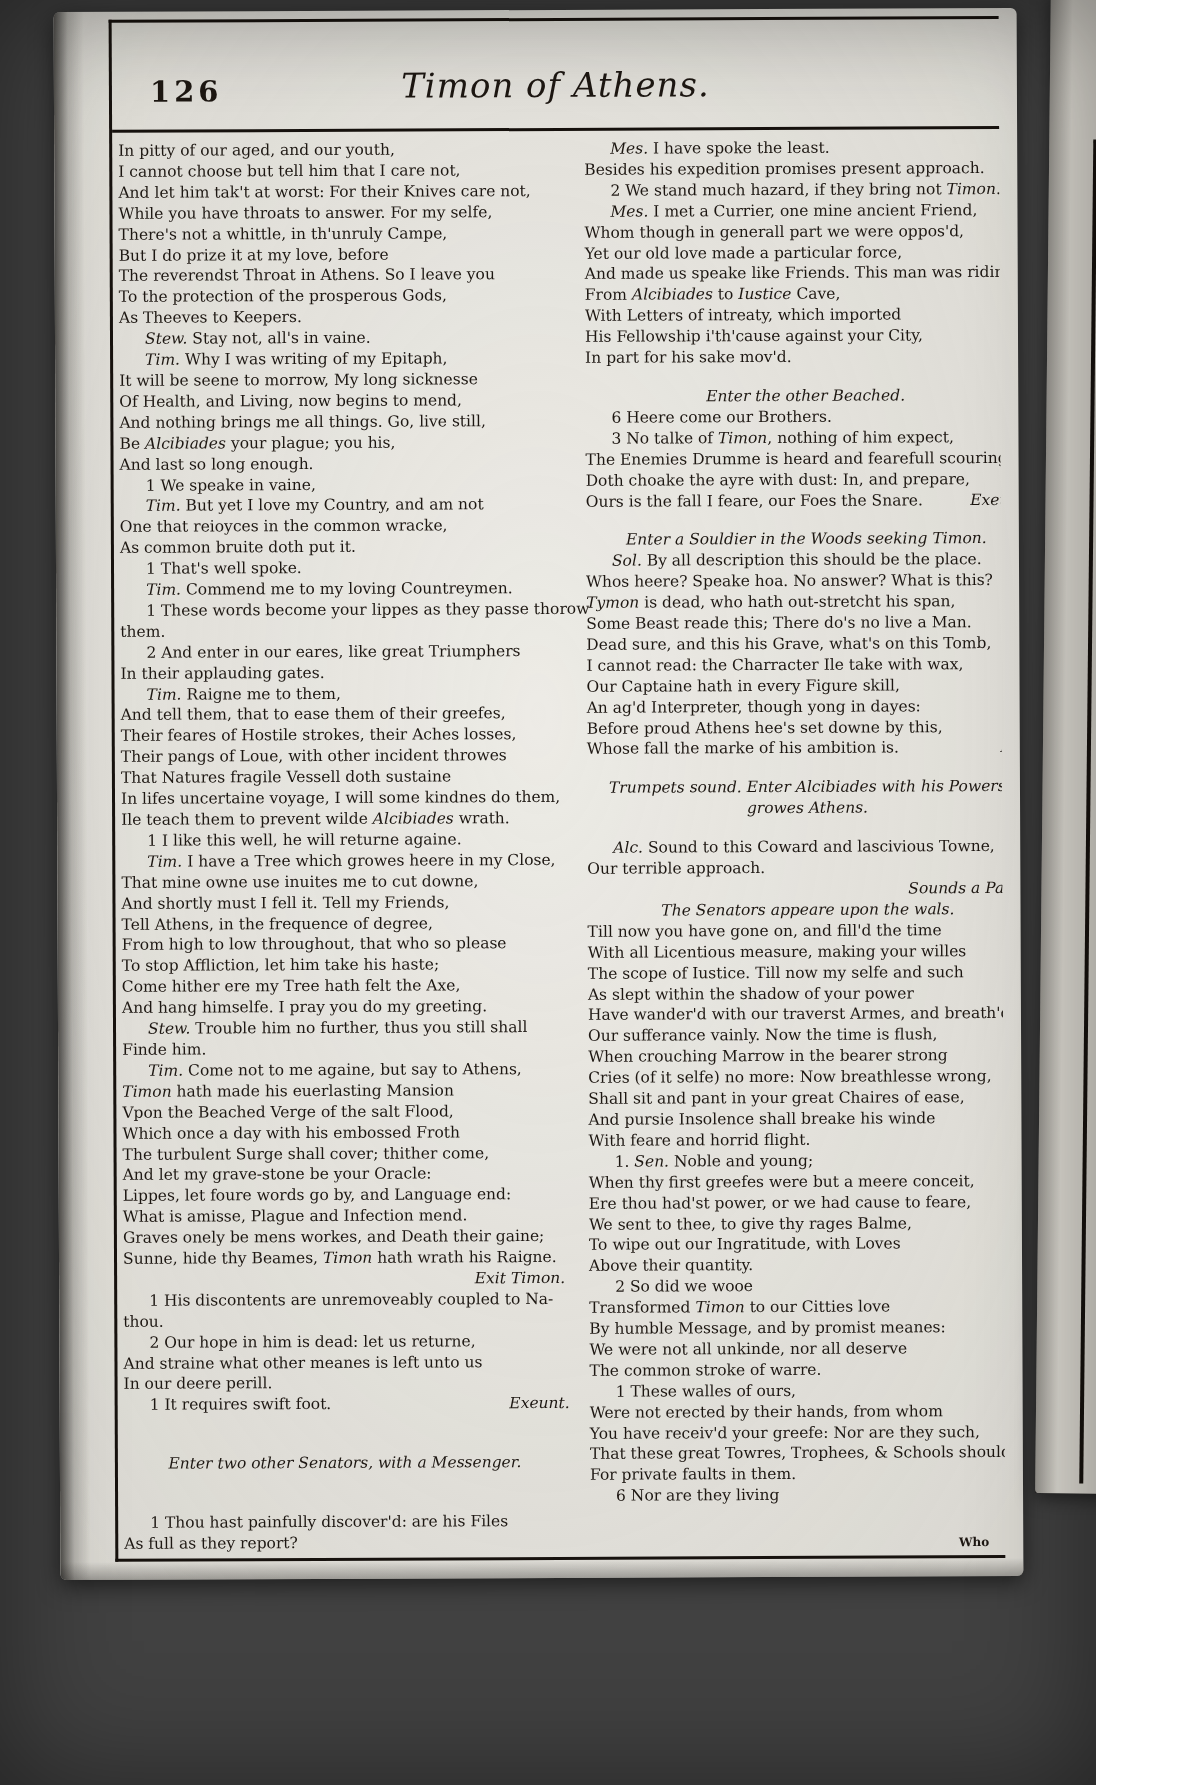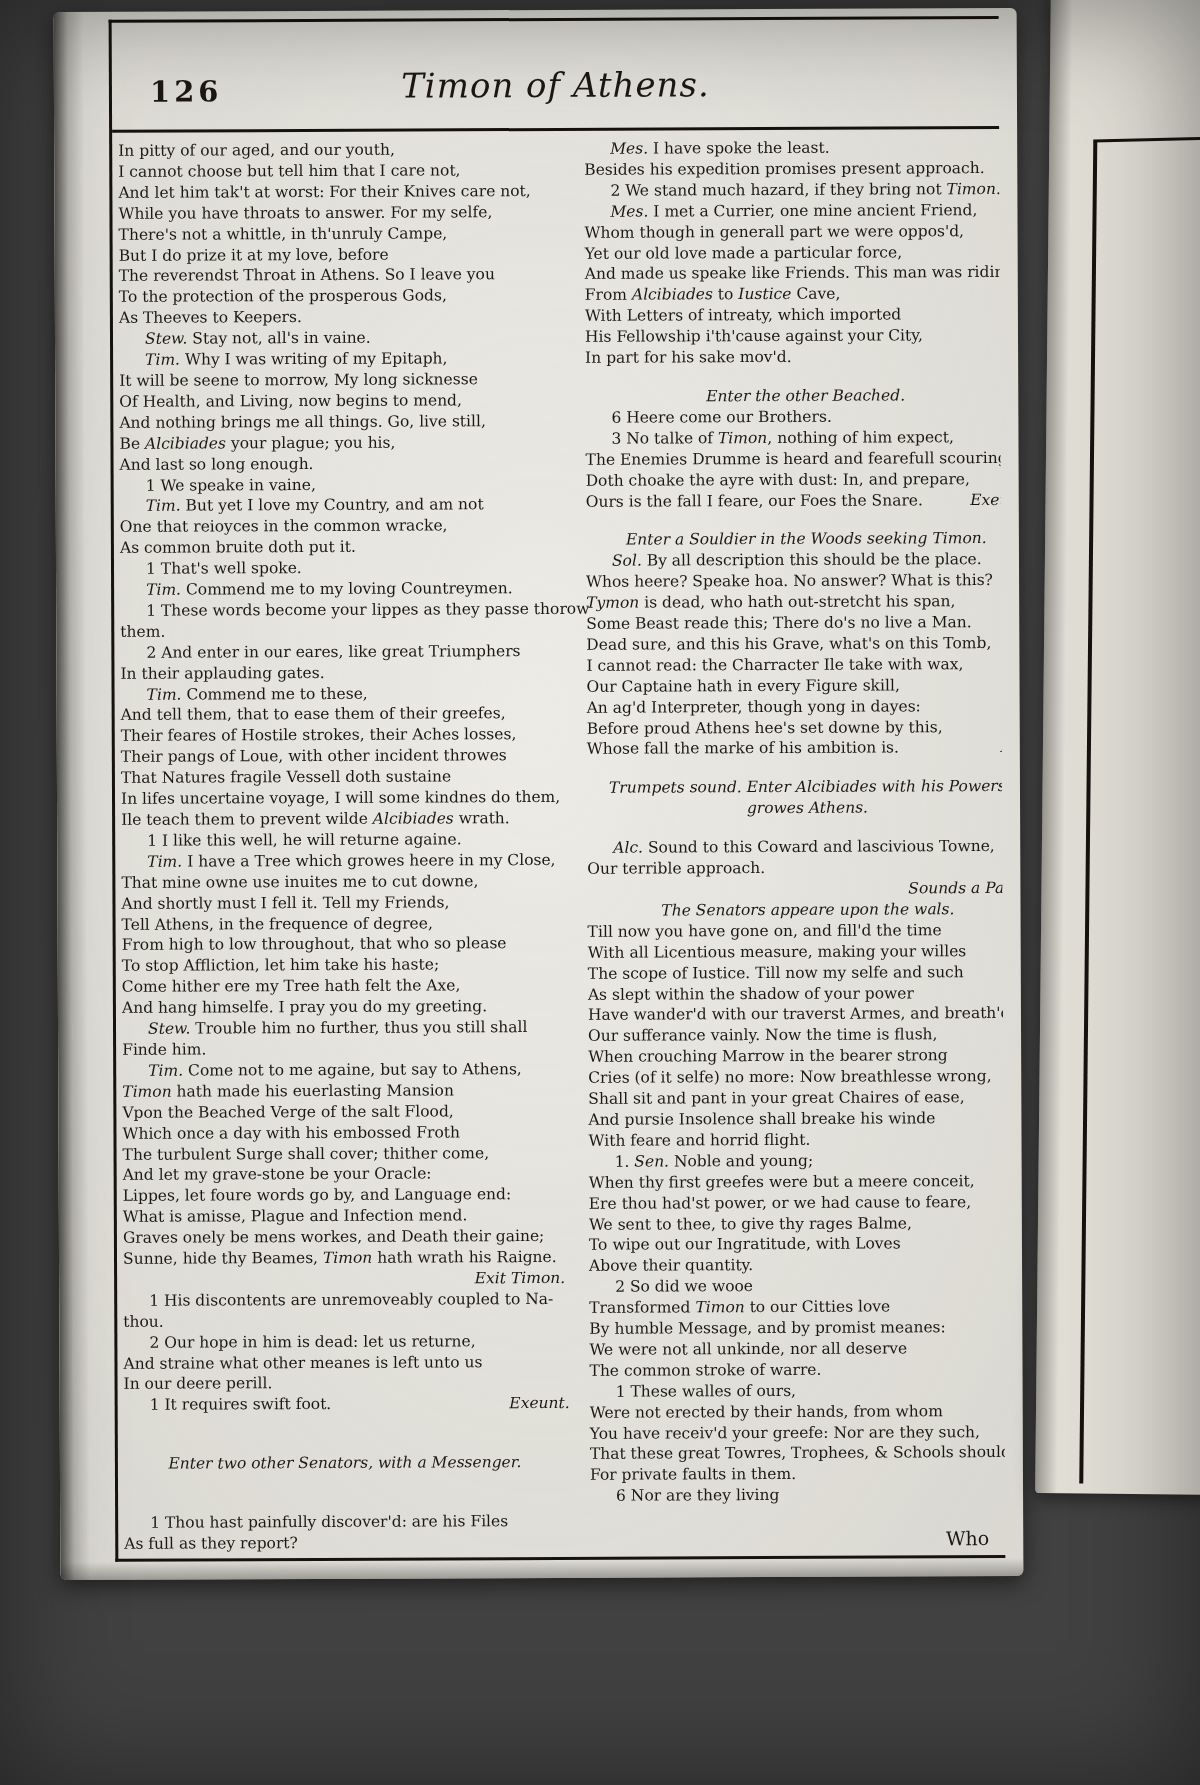--- a/index.html
+++ b/index.html
@@ -1,18 +1,18 @@
 <!DOCTYPE html>
 <html><head>
 <meta charset="utf-8">
 <style>
   html,body{margin:0;padding:0;}
   .photo{
     position:relative;
-    width:1200px;height:1785px;
+    width:1096px;height:1785px;
     background:#414141;
     overflow:hidden;
     font-family:"DejaVu Serif", serif;
   }
   .photo::after{
     content:"";position:absolute;inset:0;pointer-events:none;
     box-shadow:inset 0 0 120px rgba(0,0,0,.45);
   }
   
   .paper{
@@ -85,21 +85,21 @@
   }
   .line.indent{padding-left:26px;}
   .line.align-center{text-align:center;white-space:normal;padding-right:10px;}
   .line.align-right{text-align:right;padding-right:10px;}
   .line.gap{margin-top:18px;}
   .line.gap-lg{margin-top:38px;}
   .it{font-style:italic;}
   .right-float{float:right;font-style:italic;padding-right:6px;}
   .catchword{
     position:absolute;right:16px;bottom:6px;
-    font-size:19px;font-weight:normal;
+    font-size:12px;font-weight:bold;
   }
 </style>
 </head>
 <body>
 
 <div class="photo">
 
   <div class="paper">
     <div class="textblock">
 
@@ -129,21 +129,21 @@
             <div class="line indent"><span>1   We speake in vaine,</span></div>
             <div class="line indent"><span class="it">Tim.</span><span> But yet I love my Country, and am not</span></div>
             <div class="line"><span>One that reioyces in the common wracke,</span></div>
             <div class="line"><span>As common bruite doth put it.</span></div>
             <div class="line indent"><span>1   That's well spoke.</span></div>
             <div class="line indent"><span class="it">Tim.</span><span> Commend me to my loving Countreymen.</span></div>
             <div class="line indent"><span>1 These words become your lippes as they passe thorow</span></div>
             <div class="line"><span>them.</span></div>
             <div class="line indent"><span>2   And enter in our eares, like great Triumphers</span></div>
             <div class="line"><span>In their applauding gates.</span></div>
-            <div class="line indent"><span class="it">Tim.</span><span> Commend me to these,</span></div>
+            <div class="line indent"><span class="it">Tim.</span><span> Raigne me to them,</span></div>
             <div class="line"><span>And tell them, that to ease them of their greefes,</span></div>
             <div class="line"><span>Their feares of Hostile strokes, their Aches losses,</span></div>
             <div class="line"><span>Their pangs of Loue, with other incident throwes</span></div>
             <div class="line"><span>That Natures fragile Vessell doth sustaine</span></div>
             <div class="line"><span>In lifes uncertaine voyage, I will some kindnes do them,</span></div>
             <div class="line"><span>Ile teach them to prevent wilde </span><span class="it">Alcibiades</span><span> wrath.</span></div>
             <div class="line indent"><span>1   I like this well, he will returne againe.</span></div>
             <div class="line indent"><span class="it">Tim.</span><span> I have a Tree which growes heere in my Close,</span></div>
             <div class="line"><span>That mine owne use inuites me to cut downe,</span></div>
             <div class="line"><span>And shortly must I fell it. Tell my Friends,</span></div>

